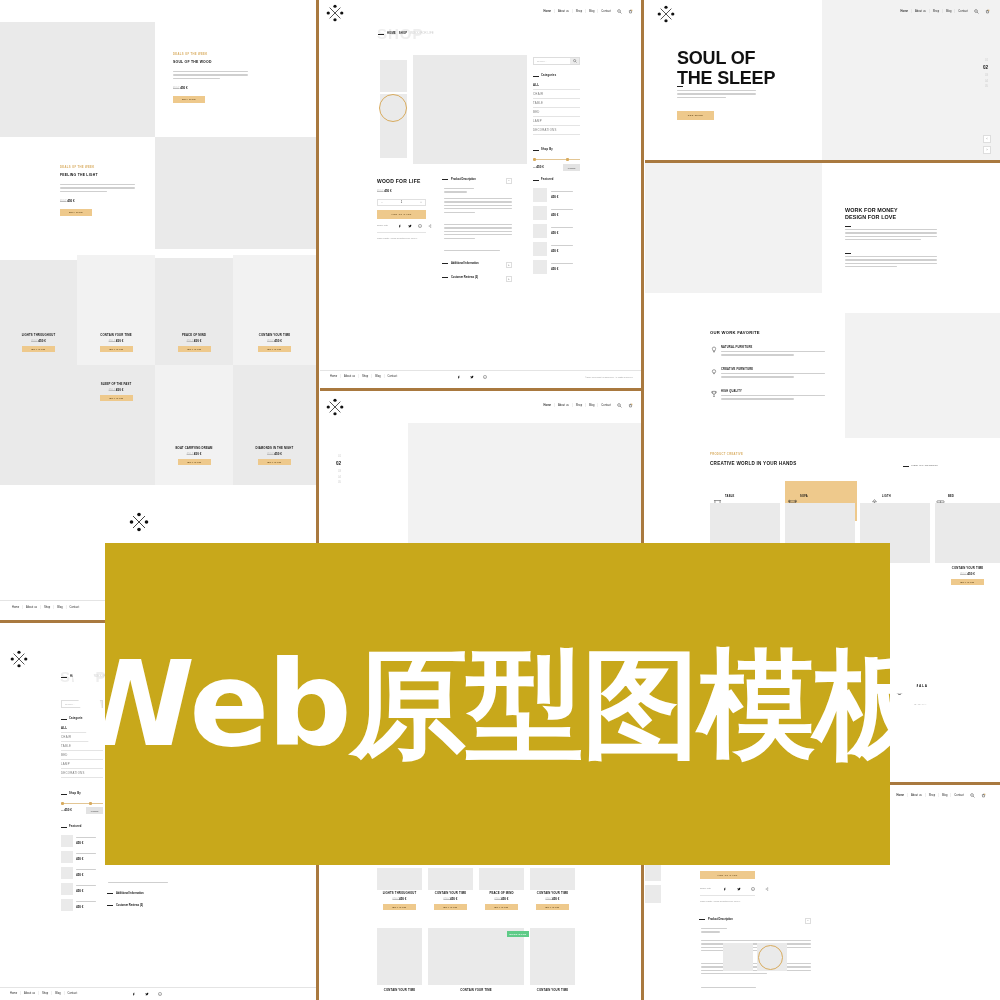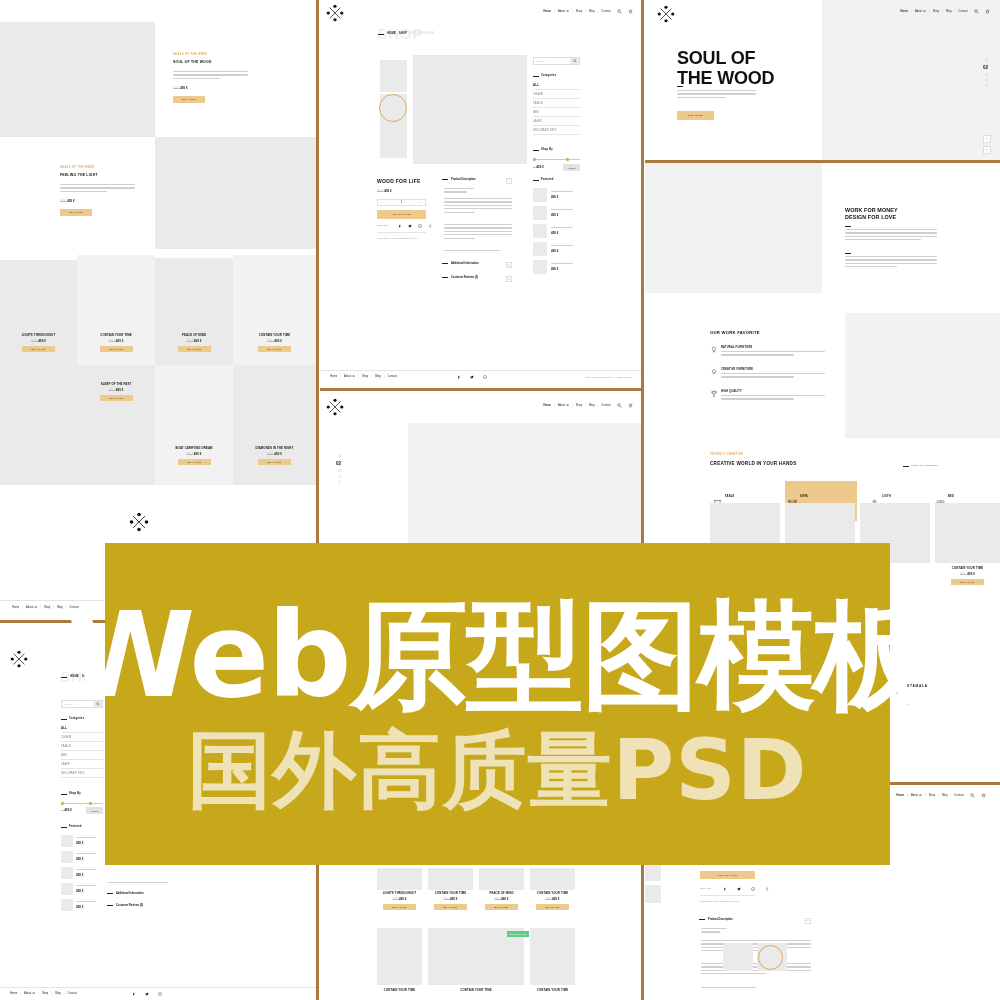--- a/index.html
+++ b/index.html
@@ -500,21 +500,21 @@
         </span>
       <span class="ic">
           <svg viewBox="0 0 20 20">
             <path d="M5 7h10l-1.5 9h-7z" fill="none" stroke="#111" stroke-width="1.5"></path>
             <path d="M7.5 7a2.5 2.5 0 015 0" fill="none" stroke="#111" stroke-width="1.5"></path>
             <circle cx="15" cy="5" r="2.6" fill="#d8ab5e"></circle>
           </svg>
         </span>
     </div>
     <div class="h-big" style="left:32px; top:48px; font-size:18px; white-space:pre-line;">SOUL OF
-THE WOOD</div>
+THE SLEEP</div>
     <div class="dash" style="left:32px; top:86px;"></div>
     <div class="lines" style="left:32px; top:90px; width:79px;">
       <i style="width:100%"></i>
         <i style="width:100%"></i>
         <i style="width:62%"></i>
     </div>
     <div class="btn-gold" style="left:32px; top:111px; width:37px; height:9px;">SEE MORE</div>
     <div class="slider-nums" style="right:12px; top:58px; width:14px;">
       <div>01</div>
       <div class="cur">02</div>
@@ -967,16 +967,15 @@
         <i style="width:50%"></i>
       </div>
 
     <div class="ph" style="left:78px; top:158px; width:30px; height:28px;"></div>
     <div class="ph" style="left:112px; top:158px; width:30px; height:28px;"></div>
     <div class="circ" style="left:113px; top:160px; width:25px; height:25px;"></div>
   </div>
 
   <div class="watermark" style="left:105px; top:543px; width:785px; height:322px;">
     <div class="wm-l1">Web原型图模板</div>
-    <div class="wm-l2">国外高质量PSD</div>
   </div>
 
 </div>
 
 </body></html>

